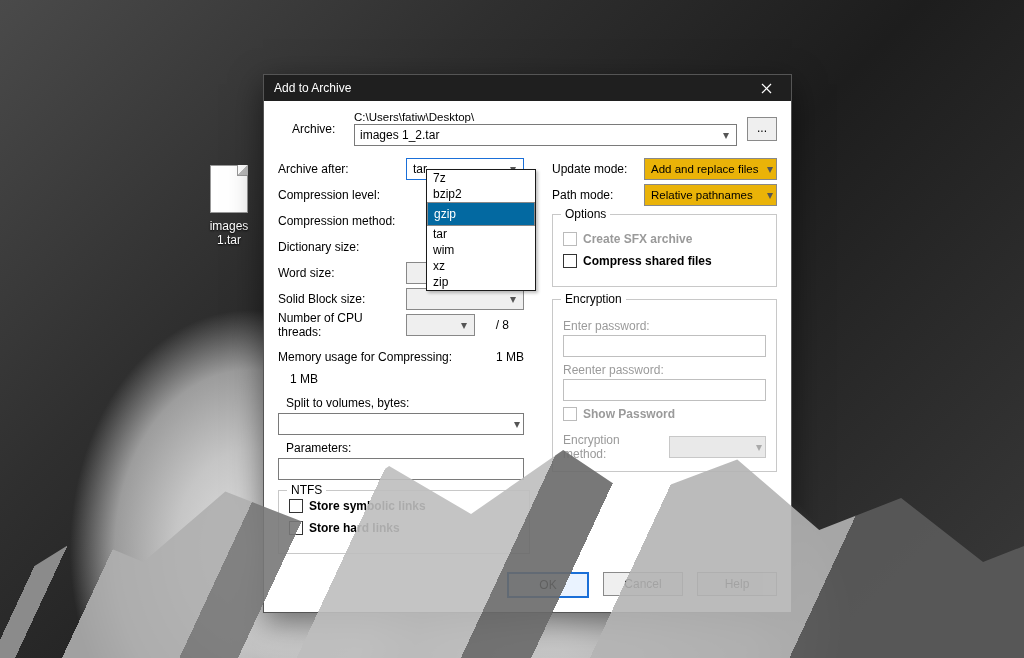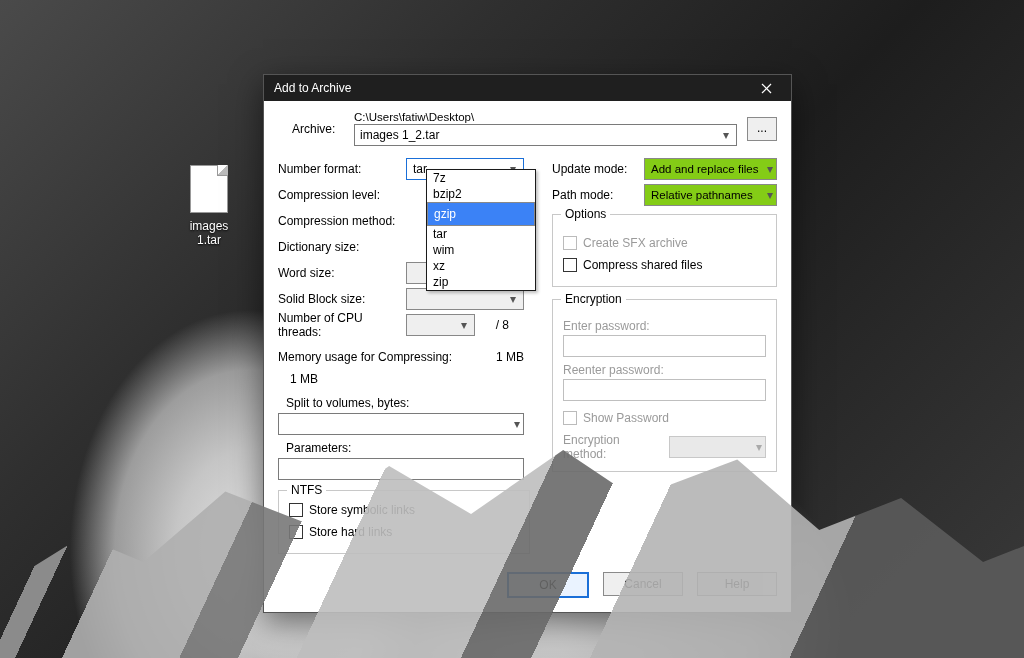--- a/index.html
+++ b/index.html
@@ -9,21 +9,21 @@
       radial-gradient(ellipse 300px 400px at 250px 550px,#ddd 0%,#bbb 25%,#888 45%,transparent 60%),
       radial-gradient(ellipse 500px 350px at 550px 620px,#ccc 0%,#aaa 20%,#777 40%,transparent 60%),
       linear-gradient(135deg,#4a4a4a 0%,#2f2f2f 30%,#1d1d1d 55%,#3a3a3a 100%);
     background-blend-mode:screen,screen,normal;}
   .desktop::after{content:"";position:absolute;left:0;right:0;bottom:0;height:320px;
     background:
       linear-gradient(115deg,transparent 0 12%,#9a9a9a 12% 14%,transparent 14% 18%,#b8b8b8 18% 28%,#777 28% 33%,transparent 33% 38%,#c9c9c9 38% 52%,#666 52% 58%,transparent 58% 63%,#bdbdbd 63% 80%,#555 80% 100%);
     clip-path:polygon(0 100%,0 78%,8% 62%,14% 70%,22% 48%,30% 58%,38% 40%,46% 55%,55% 35%,62% 50%,72% 38%,80% 60%,88% 50%,96% 70%,100% 65%,100% 100%);
     opacity:.9;filter:contrast(.85);}
   
-  .file-icon{position:absolute;left:176px;top:165px;width:66px;text-align:center;}
+  .file-icon{position:absolute;left:196px;top:165px;width:66px;text-align:center;}
   .file-icon .page{width:36px;height:46px;margin:0 auto;background:#fff;border:1px solid #999;position:relative;}
   .file-icon .page::before{content:"";position:absolute;top:-1px;right:-1px;width:10px;height:10px;background:linear-gradient(135deg,#fff 0 48%,#bbb 50% 100%);border-left:1px solid #999;border-bottom:1px solid #999;}
   .file-icon .lbl{margin-top:6px;color:#fff;font-size:12px;text-shadow:0 1px 2px #000;}
   
   .win{position:absolute;left:263px;top:74px;width:527px;background:#fff;border:1px solid #555;box-shadow:0 10px 30px rgba(0,0,0,.5);}
   .titlebar{height:26px;background:#1f1f1f;color:#fff;display:flex;align-items:center;padding:0 6px 0 10px;font-size:12px;}
   .titlebar .t{flex:1;}
   .titlebar .x{width:38px;height:20px;display:flex;align-items:center;justify-content:center;}
   .titlebar .x svg{stroke:#fff;}
   .body{padding:10px 14px 14px 14px;background:#fff;position:relative;}
@@ -50,46 +50,46 @@
   .mem{display:flex;height:22px;align-items:center;}
   .mem .ml{flex:1;}
   .mem .mv{width:40px;text-align:right;}
   .sect-lbl{margin:6px 0 3px 8px;}
   .wide-combo{height:20px;border:1px solid #7a7a7a;display:flex;align-items:center;padding:0 3px 0 6px;}
   .wide-combo .arr{margin-left:auto;color:#555;}
   .textin{height:20px;border:1px solid #7a7a7a;background:#fff;}
   
   .rrow{display:flex;align-items:center;height:26px;}
   .rrow .rl{width:92px;}
-  .rsel{flex:1;height:20px;border:1px solid #888;background:#84cc16;display:flex;align-items:center;padding:0 3px 0 6px;}
+  .rsel{flex:1;height:20px;border:1px solid #888;background:#eab308;display:flex;align-items:center;padding:0 3px 0 6px;}
   .rsel .txt{flex:1;font-size:11.5px;}
   .rsel .arr{color:#555;}
   .grp{border:1px solid #c8c8c8;padding:17px 10px 10px 10px;margin-top:6px;position:relative;}
   .grp .gt{position:absolute;top:-8px;left:8px;background:#fff;padding:0 4px;font-size:12px;}
-  .chk{display:flex;align-items:center;height:22px;gap:6px;}
+  .chk{display:flex;align-items:flex-start;height:22px;gap:6px;font-weight:bold;}
   .chk .box{width:12px;height:12px;border:1px solid #333;background:#fff;flex:none;}
   .chk.dis{color:#9a9a9a;}
   .chk.dis .box{border-color:#bbb;}
   .pw{height:20px;border:1px solid #bfbfbf;background:#fff;margin-bottom:6px;}
   .enc-lbl{color:#9a9a9a;font-size:12px;margin:2px 0 2px 0;}
   .encrow{display:flex;align-items:center;gap:10px;margin-top:4px;}
   .encrow .el{flex:1;color:#9a9a9a;}
   .encsel{width:86px;height:20px;border:1px solid #c8c8c8;background:#e9e9e9;display:flex;align-items:center;padding:0 3px 0 6px;}
   .encsel .arr{margin-left:auto;color:#aaa;}
   
   .ntfs{border:1px solid #c8c8c8;padding:8px 10px 10px 10px;margin-top:10px;position:relative;width:230px;}
   .ntfs .gt{position:absolute;top:-8px;left:8px;background:#fff;padding:0 4px;}
   
   .btns{display:flex;justify-content:flex-end;gap:14px;margin-top:18px;}
   .btn{width:78px;height:22px;border:1px solid #8a8a8a;background:#efefef;display:flex;align-items:center;justify-content:center;}
   .btn.primary{border:2px solid #1a6fd8;background:#eaf3ff;width:78px;height:22px;}
   
   .dd{position:absolute;left:162px;top:68px;width:108px;border:1px solid #1a1a1a;background:#fff;box-shadow:2px 2px 3px rgba(0,0,0,.25);z-index:5;}
   .dd .it{padding:1px 6px;font-size:12px;line-height:14px;}
-  .dd .it.sel{background:#3b82f6;color:#fff;}
+  .dd .it.sel{background:#0369a1;color:#fff;}
 </style>
 </head>
 <body>
 
 <div class="desktop">
 
   <div class="file-icon">
     <div class="page"></div>
     <div class="lbl">images 1.tar</div>
   </div>
@@ -116,21 +116,21 @@
             <span class="arr">▾</span>
           </div>
         </div>
         <div class="browse">...</div>
       </div>
 
       <div class="cols">
 
         <div class="colL">
           <div class="frow">
-            <div class="fl">Number format:</div>
+            <div class="fl">Archive after:</div>
             <div class="sel blue">
               <span class="txt">tar</span>
               <span class="arr">▾</span>
             </div>
           </div>
           <div class="frow">
               <div class="fl">Compression level:</div>
             </div>
           <div class="frow">
               <div class="fl">Compression method:</div>

